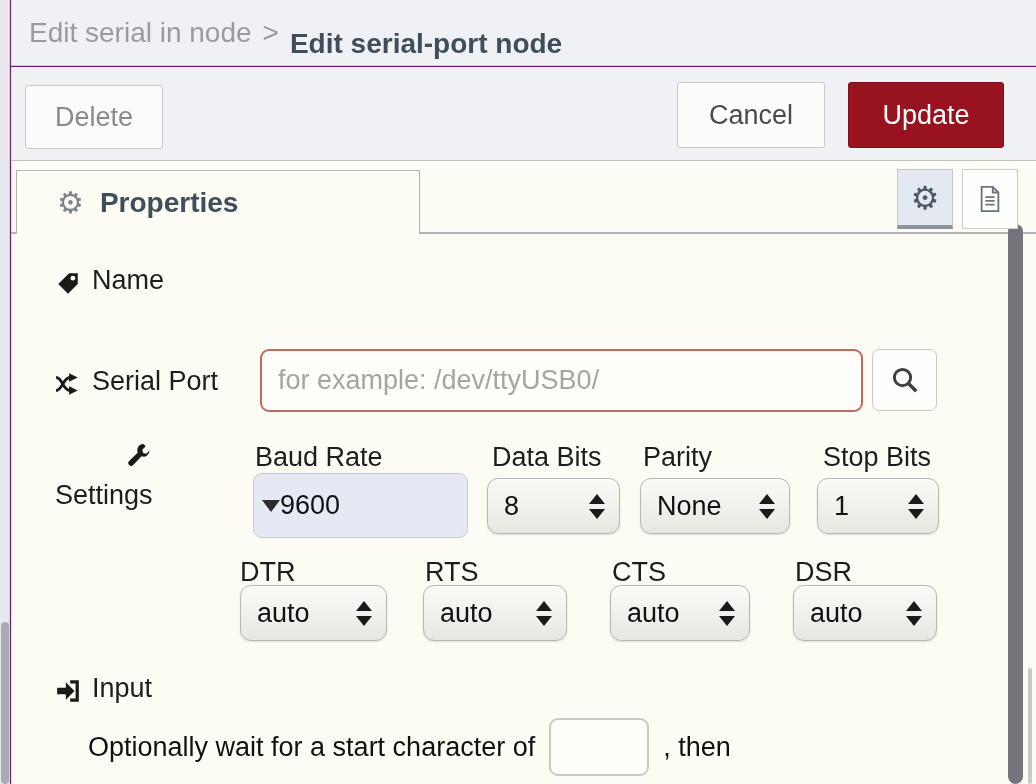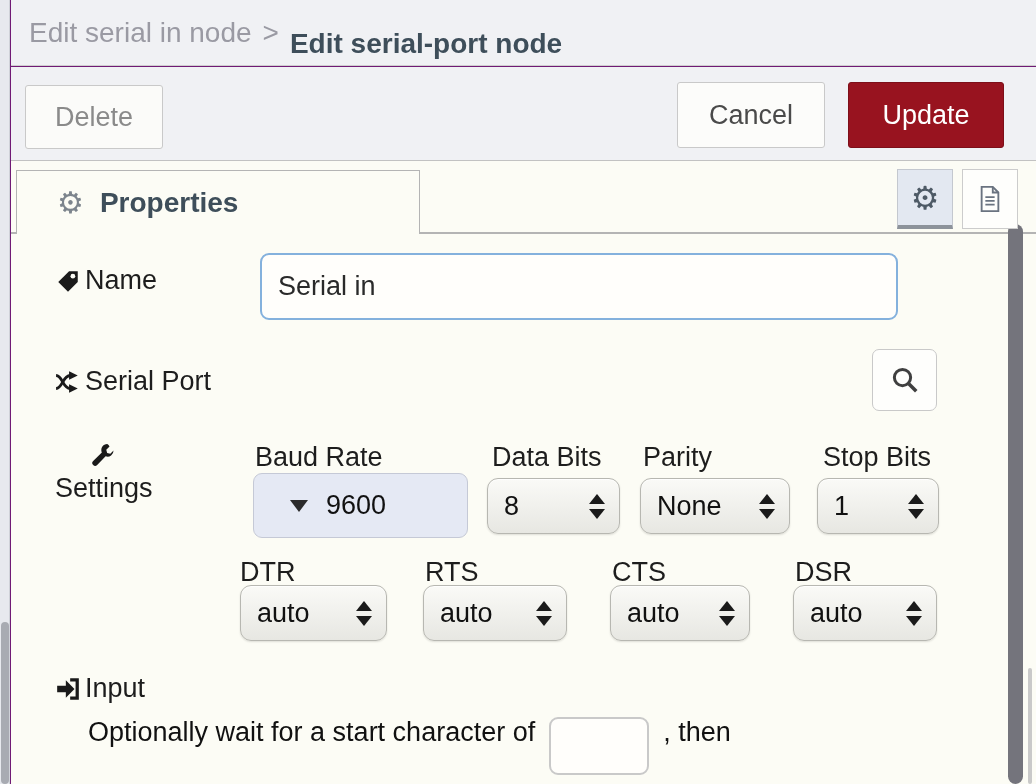--- a/index.html
+++ b/index.html
@@ -40,58 +40,58 @@
     display:flex; align-items:center; padding-left:40px; gap:16px;
     font-size:28px; font-weight:bold; color:#3e4e5a; }
   .gear-glyph { font-family:"DejaVu Sans", sans-serif; font-weight:normal; }
   .tab-gear { font-size:30px; color:#7d858d; }
   .tabbtn { position:absolute; top:8px; width:56px; height:60px; z-index:2;
     display:flex; align-items:center; justify-content:center; }
   .tabbtn-gear { left:886px; background:#e3e8f1; border:1px solid #c4c8cf; border-bottom:4px solid #8d939b; }
   .tabbtn-gear .gear-glyph { font-size:32px; color:#4e5a66; }
   .tabbtn-doc { left:951px; background:#fefefc; border:1px solid #cccccc; }
   
-  .rowlabel { position:absolute; display:flex; align-items:center; gap:4px;
+  .rowlabel { position:absolute; display:flex; align-items:flex-end; gap:11px;
     font-size:27px; color:#1d1d1d; }
   .icon24 { width:26px; height:26px; flex:0 0 auto; }
   .txtinput { position:absolute; background:#fffefb; font-size:27px; color:#2a2a2a;
     padding:0 16px; outline:none; font-family:"Liberation Sans", sans-serif; }
   .name-input { left:249px; top:92px; width:638px; height:67px;
     border:2px solid #84b1dd; border-radius:9px; }
   .port-input { left:249px; top:188px; width:603px; height:63px;
     border:2px solid #bd6a60; border-radius:9px; }
   .port-input::placeholder { color:#a9a39e; opacity:1; }
   .search-btn { position:absolute; left:861px; top:188px; width:65px; height:62px;
     background:#fefefc; border:1px solid #c9c9c9; border-radius:7px;
     display:flex; align-items:center; justify-content:center; }
   .collabel { position:absolute; font-size:27px; color:#1d1d1d; white-space:nowrap; }
   .baud-btn { position:absolute; left:242px; top:312px; width:215px; height:65px;
     background:#e5e9f4; border:1px solid #c5c9d6; border-radius:9px;
-    display:flex; align-items:center; gap:18px; padding-left:36px; font-size:27px; color:#111; }
+    display:flex; align-items:center; padding-left:8px; font-size:27px; color:#111; }
   .caret-down { width:0; height:0; border-left:9px solid transparent;
     border-right:9px solid transparent; border-top:12px solid #2b2b2b; }
   .mac-select { position:absolute; height:56px;
     background:linear-gradient(#fafaf7,#e7e7e2); border:1px solid #b7b7b1; border-radius:11px;
     box-shadow:inset 0 1px 0 rgba(255,255,255,.8), 0 1px 2px rgba(0,0,0,.12);
     display:flex; align-items:center; justify-content:space-between;
     padding:0 14px 0 16px; font-size:27px; color:#111; }
   .spin { display:flex; flex-direction:column; gap:5px; }
   .spin i { display:block; width:0; height:0; border-left:8px solid transparent; border-right:8px solid transparent; }
   .spin .up { border-bottom:10px solid #1a1a1a; }
   .spin .dn { border-top:10px solid #1a1a1a; }
   .sel-databits { left:476px; top:317px; width:133px; }
   .sel-parity   { left:629px; top:317px; width:150px; }
   .sel-stopbits { left:806px; top:317px; width:122px; }
   .sel-dtr { left:229px; top:424px; width:147px; }
   .sel-rts { left:412px; top:424px; width:144px; }
   .sel-cts { left:599px; top:424px; width:140px; }
   .sel-dsr { left:782px; top:424px; width:144px; }
   .dtr-label { top:396px; }
   .inline-row { position:absolute; left:77px; top:556px; height:60px;
-    display:flex; gap:14px; font-size:27px; color:#111; }
+    display:flex; align-items:center; gap:14px; font-size:27px; color:#111; }
   .char-input { position:static; width:100px; height:58px; border:2px solid #c9c9c9;
     border-radius:9px; background:#fffefb; font-size:27px; text-align:center; }
   
   .vthumb { position:absolute; left:1008px; top:224px; width:15px; height:560px;
     background:#74747c; border-radius:8px; }
   .vline { position:absolute; left:1028px; top:668px; width:4px; height:116px;
     background:#c9c9c9; border-radius:2px; }
 </style>
 </head>
 <body>
@@ -133,31 +133,31 @@
       </svg>
     </div>
 
     <div class="rowlabel" style="left:44px; top:104px;">
       <svg class="icon24" viewBox="0 0 24 24">
         <path d="M21 3v10l-9 9-9-9L13 3h8z" fill="#1a1a1a"></path>
         <circle cx="16.5" cy="7.5" r="2.2" fill="#fcfcf5"></circle>
       </svg>
       <span>Name</span>
     </div>
-    <input class="txtinput name-input" value="Serial in" style="">
 
     <div class="rowlabel" style="left:44px; top:205px;">
       <svg class="icon24" viewBox="0 0 24 24">
         <path d="M1 18c6 0 6-12 13-12" fill="none" stroke="#1a1a1a" stroke-width="2.6"></path>
         <path d="M1 6c6 0 6 12 13 12" fill="none" stroke="#1a1a1a" stroke-width="2.6"></path>
         <polygon points="13,2 21,6 13,10" fill="#1a1a1a"></polygon>
         <polygon points="13,14 21,18 13,22" fill="#1a1a1a"></polygon>
       </svg>
       <span>Serial Port</span>
     </div>
+    <input class="txtinput port-input" placeholder="for example: /dev/ttyUSB0/" style="">
     <div class="search-btn">
       <svg width="30" height="30" viewBox="0 0 24 24">
         <circle cx="10" cy="10" r="6.5" fill="none" stroke="#3f3f3f" stroke-width="2.4"></circle>
         <path d="M15 15l6 6" stroke="#3f3f3f" stroke-width="2.8"></path>
       </svg>
     </div>
 
     <div class="rowlabel" style="left:44px; top:282px;flex-direction:column;">
       <svg class="icon24" viewBox="0 0 24 24">
         <path d="M15 1a5.5 5.5 0 0 0-5 7.8L2 16.6a2.6 2.6 0 1 0 3.7 3.7l7.8-8A5.5 5.5 0 0 0 20.8 7l-3 3-2.9-.8-.8-2.9 3-3A5.5 5.5 0 0 0 15 1z" fill="#1a1a1a"></path>

